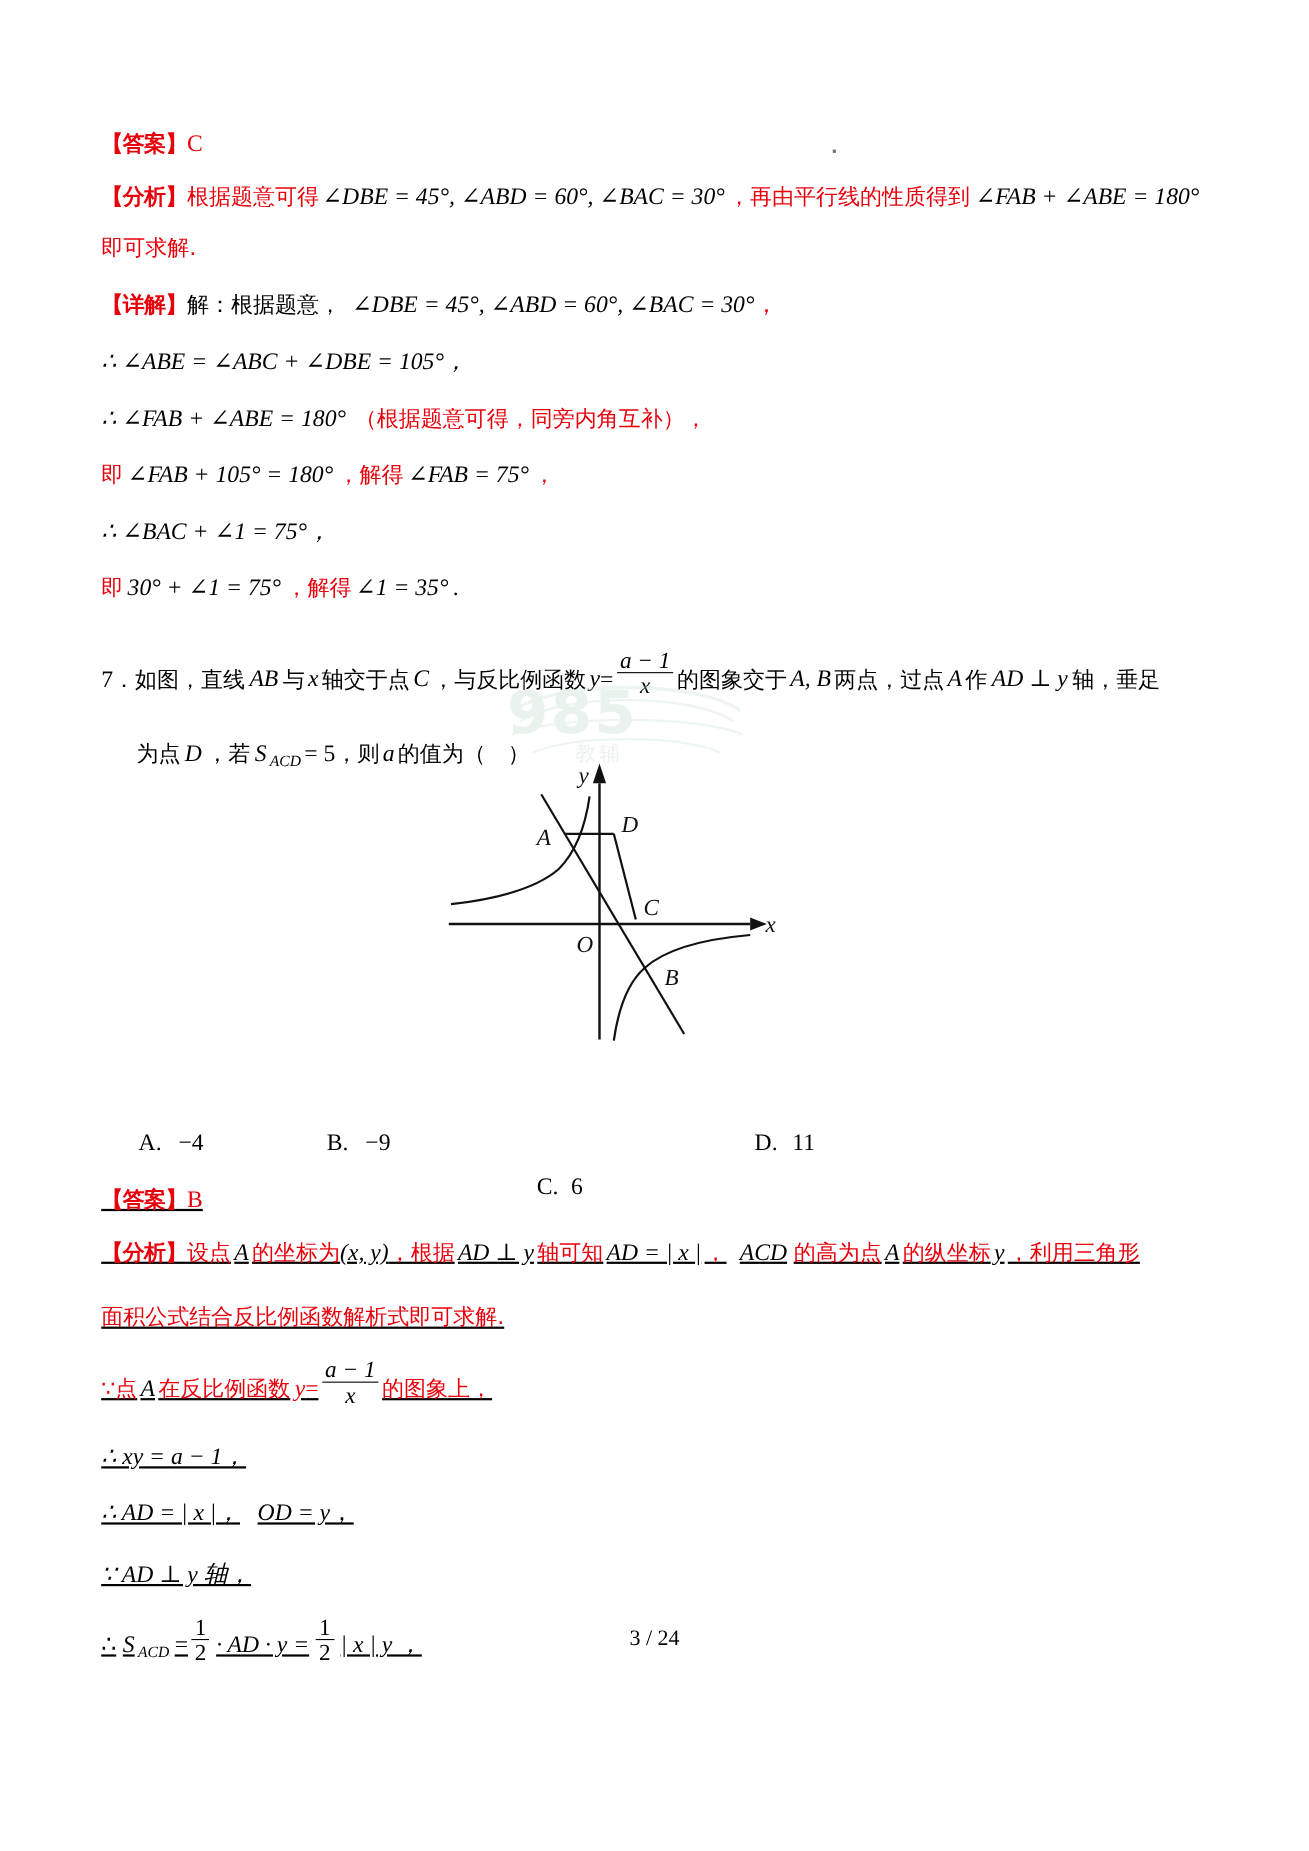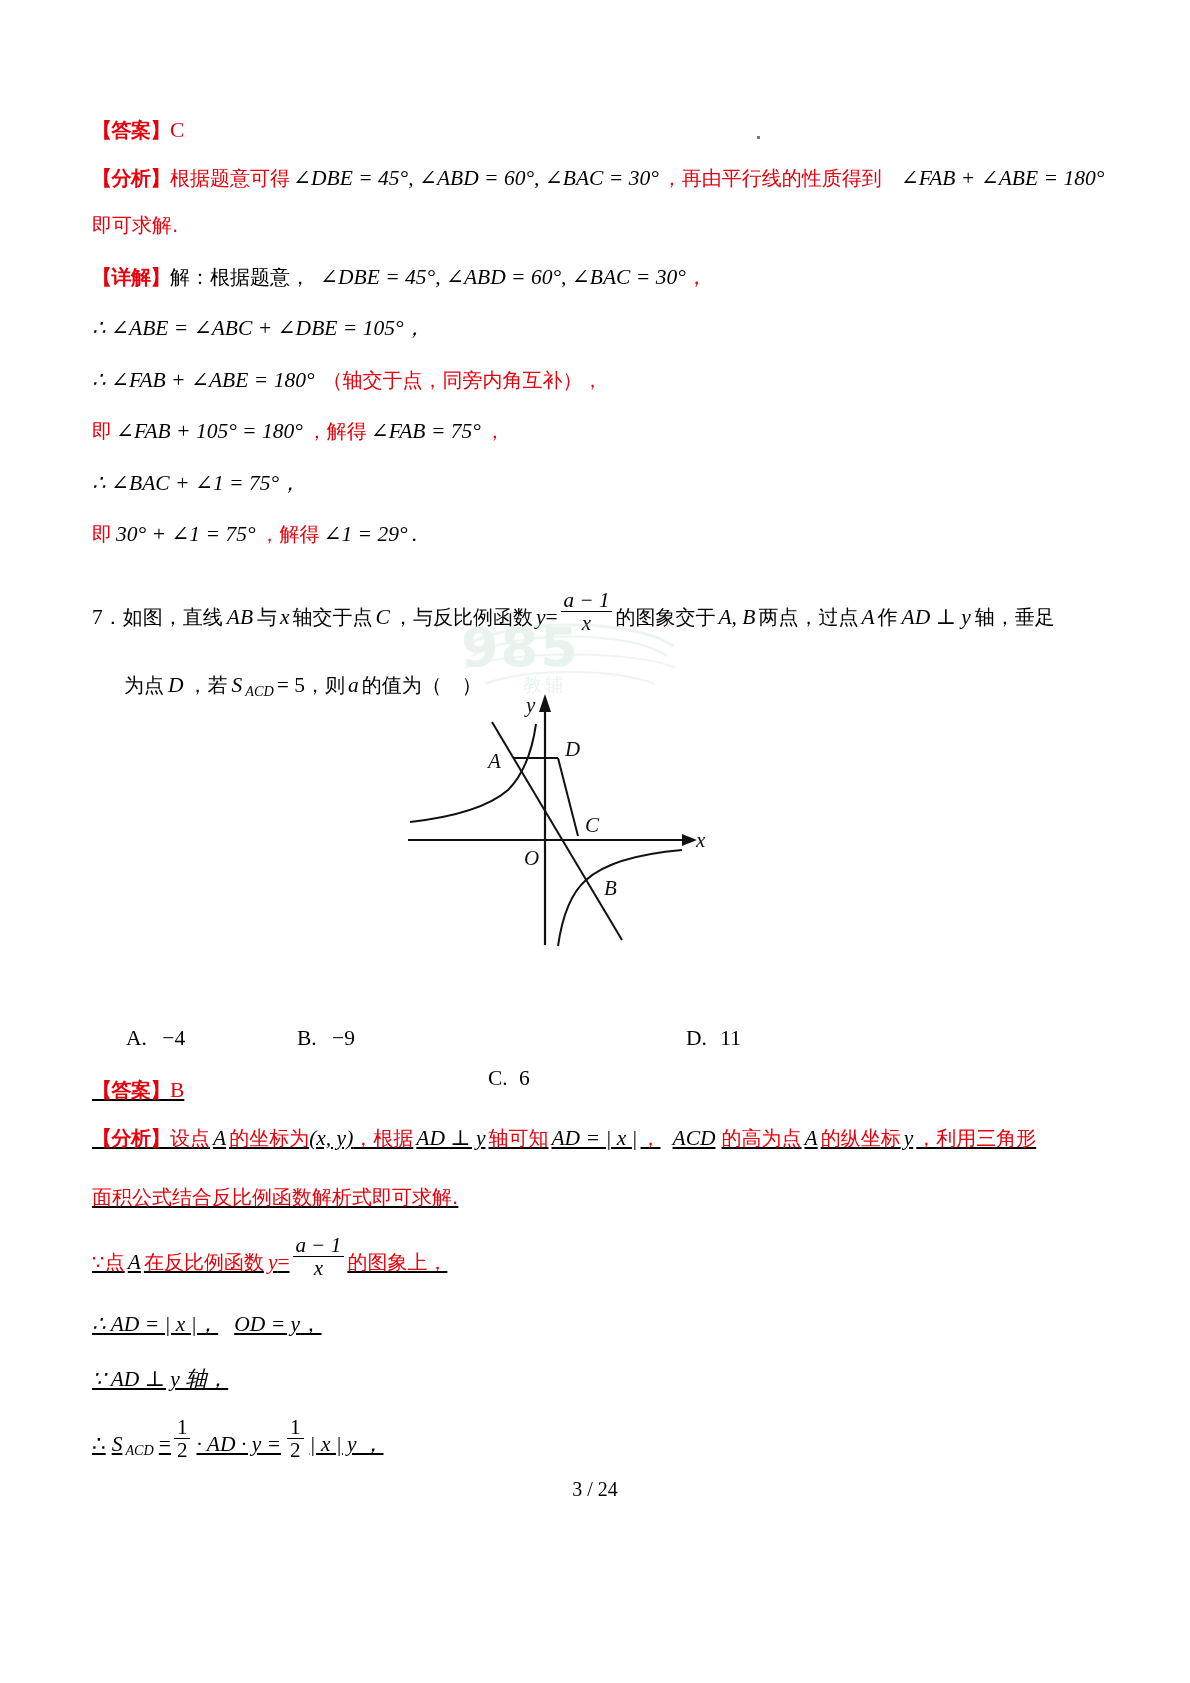--- a/index.html
+++ b/index.html
@@ -156,50 +156,50 @@
 
   <div class="dotmark"></div>
 
   <div class="content">
 
     <div class="row line" style="margin-bottom:26px;">
       <span class="redtag cn">【答案】</span><span class="red">C</span>
     </div>
 
     <div class="row line" style="margin-bottom:26px;">
-      <span class="redtag cn">【分析】</span><span class="red cn">根据题意可得</span><span class="mi blk" style="padding:0 3px;">∠DBE = 45°, ∠ABD = 60°, ∠BAC = 30°</span><span class="red cn">，再由平行线的性质得到</span><span class="mi blk" style="padding:0 19px;">∠FAB + ∠ABE = 180°</span>
+      <span class="redtag cn">【分析】</span><span class="red cn">根据题意可得</span><span class="mi blk" style="padding:0 3px;">∠DBE = 45°, ∠ABD = 60°, ∠BAC = 30°</span><span class="red cn">，再由平行线的性质得到</span><span class="mi blk" style="padding:0 5px;">∠FAB + ∠ABE = 180°</span>
     </div>
 
     <div class="row line" style="margin-bottom:30px;">
       <span class="red cn">即可求解.</span>
     </div>
 
     <div class="row line" style="margin-bottom:30px;">
       <span class="redtag cn">【详解】</span><span class="blk cn">解：根据题意，</span><span class="mi blk" style="padding-left:10px;">∠DBE = 45°, ∠ABD = 60°, ∠BAC = 30°</span><span class="red">，</span>
     </div>
 
     <div class="row line" style="margin-bottom:30px;">
       <span class="mi blk">∴ ∠ABE = ∠ABC + ∠DBE = 105°，</span>
     </div>
 
 
     <div class="row line" style="margin-bottom:30px;">
-      <span class="mi blk">∴ ∠FAB + ∠ABE = 180°</span><span class="red cn" style="padding-left:8px;">（轴交于点，同旁内角互补），</span>
+      <span class="mi blk">∴ ∠FAB + ∠ABE = 180°</span><span class="red cn" style="padding-left:8px;">（根据题意可得，同旁内角互补），</span>
     </div>
 
     <div class="row line" style="margin-bottom:30px;">
       <span class="red cn">即</span><span class="mi blk" style="padding:0 4px;">∠FAB + 105° = 180°</span><span class="red cn">，解得</span><span class="mi blk" style="padding:0 4px;">∠FAB = 75°</span><span class="red cn">，</span>
     </div>
 
     <div class="row line" style="margin-bottom:30px;">
       <span class="mi blk">∴ ∠BAC + ∠1 = 75°，</span>
     </div>
 
     <div class="row line" style="margin-bottom:0;">
-      <span class="red cn">即</span><span class="mi blk" style="padding:0 4px;">30° + ∠1 = 75°</span><span class="red cn">，解得</span><span class="mi blk" style="padding:0 4px;">∠1 = 29°</span><span class="blk">.</span>
+      <span class="red cn">即</span><span class="mi blk" style="padding:0 4px;">30° + ∠1 = 75°</span><span class="red cn">，解得</span><span class="mi blk" style="padding:0 4px;">∠1 = 35°</span><span class="blk">.</span>
     </div>
 
   </div>
 
   <div class="q7">
     <div class="qline">
       <span class="blk">7</span><span class="cn blk">．如图，直线</span><span class="mi blk" style="padding:0 4px;">AB</span><span class="cn blk">与</span><span class="mi blk" style="padding:0 3px;">x</span><span class="cn blk">轴交于点</span><span class="mi blk" style="padding:0 3px;">C</span><span class="cn blk">，与反比例函数</span><span class="mi blk" style="padding-left:3px;">y</span><span class="mn blk">=</span><span class="frac blk"><span class="num mi">a − 1</span><span class="den mi">x</span></span><span class="cn blk">的图象交于</span><span class="mi blk" style="padding:0 3px;">A, B</span><span class="cn blk">两点，过点</span><span class="mi blk" style="padding:0 3px;">A</span><span class="cn blk">作</span><span class="mi blk" style="padding:0 4px;">AD ⊥ y</span><span class="cn blk">轴，垂足</span>
     </div>
 
     <div class="qline indent" style="margin-top:33px;">
@@ -278,20 +278,23 @@
 
     <div class="row line" style="margin-bottom:30px;">
       <span class="red cn">面积公式结合反比例函数解析式即可求解.</span>
     </div>
 
 
     <div class="row line" style="margin-bottom:30px;">
       <span class="red cn">∵点</span><span class="mi blk" style="padding:0 3px;">A</span><span class="red cn">在反比例函数</span><span class="mi red" style="padding-left:4px;">y</span><span class="mn red">=</span><span class="frac blk"><span class="num mi">a − 1</span><span class="den mi">x</span></span><span class="red cn">的图象上，</span>
     </div>
 
+    <div class="row line" style="margin-bottom:30px;">
+      <span class="mi blk">∴ xy = a − 1，</span>
+    </div>
 
     <div class="row line" style="margin-bottom:34px;">
       <span class="mi blk">∴ AD = | x |，</span><span class="mi blk" style="padding-left:16px;">OD = y</span><span class="blk">，</span>
     </div>
 
     <div class="row line" style="margin-bottom:30px;">
       <span class="mi blk">∵ AD ⊥ y 轴，</span>
     </div>
 
     <div class="row line">

